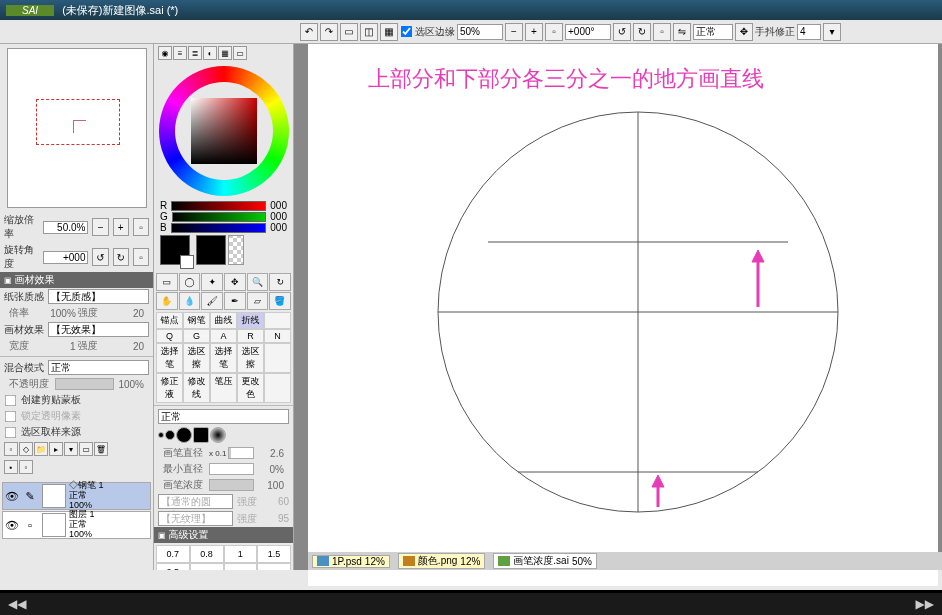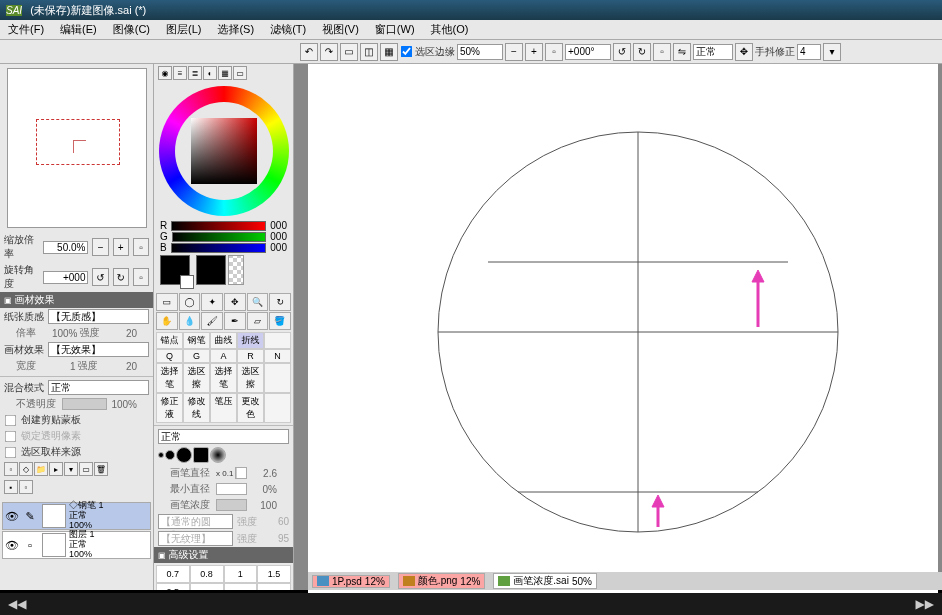--- a/index.html
+++ b/index.html
@@ -1,40 +1,40 @@
 <!DOCTYPE html>
 <html><head>
 <meta charset="utf-8">
 <style>
 * { margin:0; padding:0; box-sizing:border-box; font-family:"Microsoft YaHei",sans-serif; }
 body { background:#000; width:942px; height:615px; position:relative; overflow:hidden; }
 .app { position:absolute; top:0; left:0; width:942px; height:590px; background:#e8e8e8; }
 .titlebar { height:20px; background:linear-gradient(#2a5a7a,#1a3a4a); color:#fff; font-size:11px; padding:2px 6px; display:flex; align-items:center; }
-.logo { background:#5a8a2a; color:#fff; padding:0 0; font-size:10px; font-style:italic; margin-right:8px; }
+.logo { background:#5a8a2a; color:#fff; padding:0 16px; font-size:10px; font-style:italic; margin-right:8px; }
 .menubar { height:20px; background:#e8e8e8; border-bottom:1px solid #aaa; display:flex; font-size:11px; }
 .menu-item { padding:2px 8px; cursor:pointer; }
 .toolbar { height:24px; background:#e8e8e8; border-bottom:1px solid #aaa; display:flex; align-items:center; gap:2px; padding:0 4px; font-size:10px; }
 .tbtn { width:18px; height:18px; border:1px solid #999; background:#f0f0f0; display:inline-flex; align-items:center; justify-content:center; font-size:10px; cursor:pointer; }
 .tinput { width:46px; height:16px; border:1px solid #999; font-size:10px; padding:0 2px; }
 .chk { transform:scale(0.9); }
 .main { display:flex; height:526px; }
 .panel-left { width:154px; background:#e8e8e8; border-right:1px solid #aaa; overflow:hidden; font-size:10px; }
 .panel-mid { width:140px; background:#e8e8e8; border-right:1px solid #aaa; overflow:hidden; font-size:10px; }
 .canvas-area { flex:1; background:#888; position:relative; }
 .canvas-white { position:absolute; top:0; left:14px; right:4px; height:542px; background:#fff; }
 .nav-thumb { width:140px; height:160px; margin:4px auto; border:1px solid #999; background:#fff; position:relative; }
 .nav-sel { position:absolute; top:50px; left:28px; width:84px; height:46px; border:1px dashed #c33; }
 .nav-sel::after { content:""; position:absolute; top:20px; left:36px; width:12px; height:12px; border-left:1px solid #c66; border-top:1px solid #c66; }
 .row { display:flex; align-items:center; padding:1px 4px; gap:4px; }
 .lbl { font-size:10px; color:#333; }
 .val-box { border:1px solid #999; background:#fff; padding:0 2px; width:50px; text-align:right; font-size:10px; }
 .sec-hdr { background:#666; color:#fff; font-size:10px; padding:1px 4px; display:flex; align-items:center; }
 .sec-hdr::before { content:"▣"; margin-right:3px; font-size:8px; }
 .sel-box { border:1px solid #999; background:#fff; padding:0 2px; font-size:10px; height:15px; }
-.slider-row { display:flex; align-items:center; padding:1px 16px; gap:2px; }
+.slider-row { display:flex; align-items:center; padding:1px 9px; gap:2px; }
 .slider-lbl { font-size:10px; width:44px; color:#666; }
 .slider-bar { flex:1; height:12px; border:1px solid #aaa; background:linear-gradient(to right,#ccc 0%,#ccc var(--p,50%),#fff var(--p,50%)); position:relative; }
 .slider-val { font-size:10px; width:28px; text-align:right; color:#666; }
 .layers { margin-top:6px; }
 .layer-item { display:flex; align-items:center; border:1px solid #aaa; margin:1px 2px; background:#fff; height:28px; }
 .layer-item.active { background:#b8c8e8; }
 .layer-eye { width:18px; text-align:center; font-size:11px; }
 .layer-thumb { width:24px; height:24px; border:1px solid #999; background:#fff; margin:0 3px; }
 .layer-info { font-size:9px; line-height:1.1; }
 .color-wheel { width:130px; height:130px; margin:4px auto; position:relative; }
@@ -54,50 +54,39 @@
 .tool-lbl-grid { display:grid; grid-template-columns:repeat(5,1fr); gap:0; font-size:9px; text-align:center; padding:0 2px; }
 .tool-lbl-grid span { border:1px solid #ccc; padding:1px 0; background:#f4f4f4; }
 .brush-presets { display:flex; gap:1px; padding:2px 4px; }
 .bp { width:16px; height:16px; border:1px solid #aaa; border-radius:50%; }
 .adv-grid { display:grid; grid-template-columns:repeat(4,1fr); gap:0; padding:2px; font-size:9px; }
 .adv-grid div { border:1px solid #ccc; text-align:center; height:18px; line-height:16px; background:#fff; }
 .annot { position:absolute; top:20px; left:60px; color:#e63db7; font-size:22px; font-weight:500; }
 .circle-g { position:absolute; top:58px; left:120px; }
 .arrow { stroke:#e63db7; fill:#e63db7; }
 .doc-tabs { position:absolute; bottom:0; left:14px; right:0; height:18px; background:#d0d0d0; display:flex; align-items:center; gap:8px; font-size:10px; padding:0 4px; }
-.doc-tab { display:flex; align-items:center; gap:3px; padding:0 4px; background:#fca5a5; border:1px solid #aaa; }
+.doc-tab { display:flex; align-items:center; gap:3px; padding:0 4px; background:#fef9c3; border:1px solid #aaa; }
 .doc-tab.active { background:#fff; }
 .doc-icon { width:12px; height:10px; background:#4a90c0; }
 .bottom-bar { position:absolute; bottom:0; left:0; width:942px; height:22px; background:#1a1a1a; display:flex; align-items:center; justify-content:space-between; padding:0 8px; }
 .pb { color:#ccc; font-size:12px; cursor:pointer; }
 .icon-strip { display:flex; gap:1px; padding:2px 4px; }
 .istrip-btn { width:14px; height:14px; border:1px solid #999; background:#f0f0f0; font-size:8px; display:flex; align-items:center; justify-content:center; }
 hr.sep { border:0; border-top:1px solid #bbb; margin:2px 0; }
 </style>
 </head>
 <body>
 
 <div class="app">
   <div class="titlebar">
     <span class="logo">SAI</span>
     <span>(未保存)</span>
     <span>新建图像.sai (*)</span>
   </div>
 
-  <div class="menubar">
-    <span class="menu-item">文件(F)</span>
-    <span class="menu-item">编辑(E)</span>
-    <span class="menu-item">图像(C)</span>
-    <span class="menu-item">图层(L)</span>
-    <span class="menu-item">选择(S)</span>
-    <span class="menu-item">滤镜(T)</span>
-    <span class="menu-item">视图(V)</span>
-    <span class="menu-item">窗口(W)</span>
-    <span class="menu-item">其他(O)</span>
-  </div>
 
   <div class="toolbar">
     <span style="width:294px"></span>
     <span class="tbtn">↶</span>
     <span class="tbtn">↷</span>
     <span class="tbtn">▭</span>
     <span class="tbtn">◫</span>
     <span class="tbtn">▦</span>
     <input type="checkbox" class="chk" checked="" style="">
     <span class="lbl">选区边缘</span>
@@ -334,20 +323,21 @@
         <div></div>
         <div>.</div>
         <div></div>
         <div></div>
         <div></div>
       </div>
     </div>
 
     <div class="canvas-area">
       <div class="canvas-white">
+        <div class="annot">上部分和下部分各三分之一的地方画直线</div>
         <svg class="circle-g" width="420" height="420">
           <circle cx="210" cy="210" r="200" fill="none" stroke="#555" stroke-width="1"></circle>
           <line x1="210" y1="10" x2="210" y2="410" stroke="#555"></line>
           <line x1="10" y1="210" x2="410" y2="210" stroke="#555"></line>
           <line x1="60" y1="140" x2="360" y2="140" stroke="#555"></line>
           <line x1="90" y1="370" x2="330" y2="370" stroke="#555"></line>
           <g class="arrow">
             <line x1="330" y1="205" x2="330" y2="155" stroke-width="3"></line>
             <polygon points="330,148 324,160 336,160"></polygon>
           </g>

